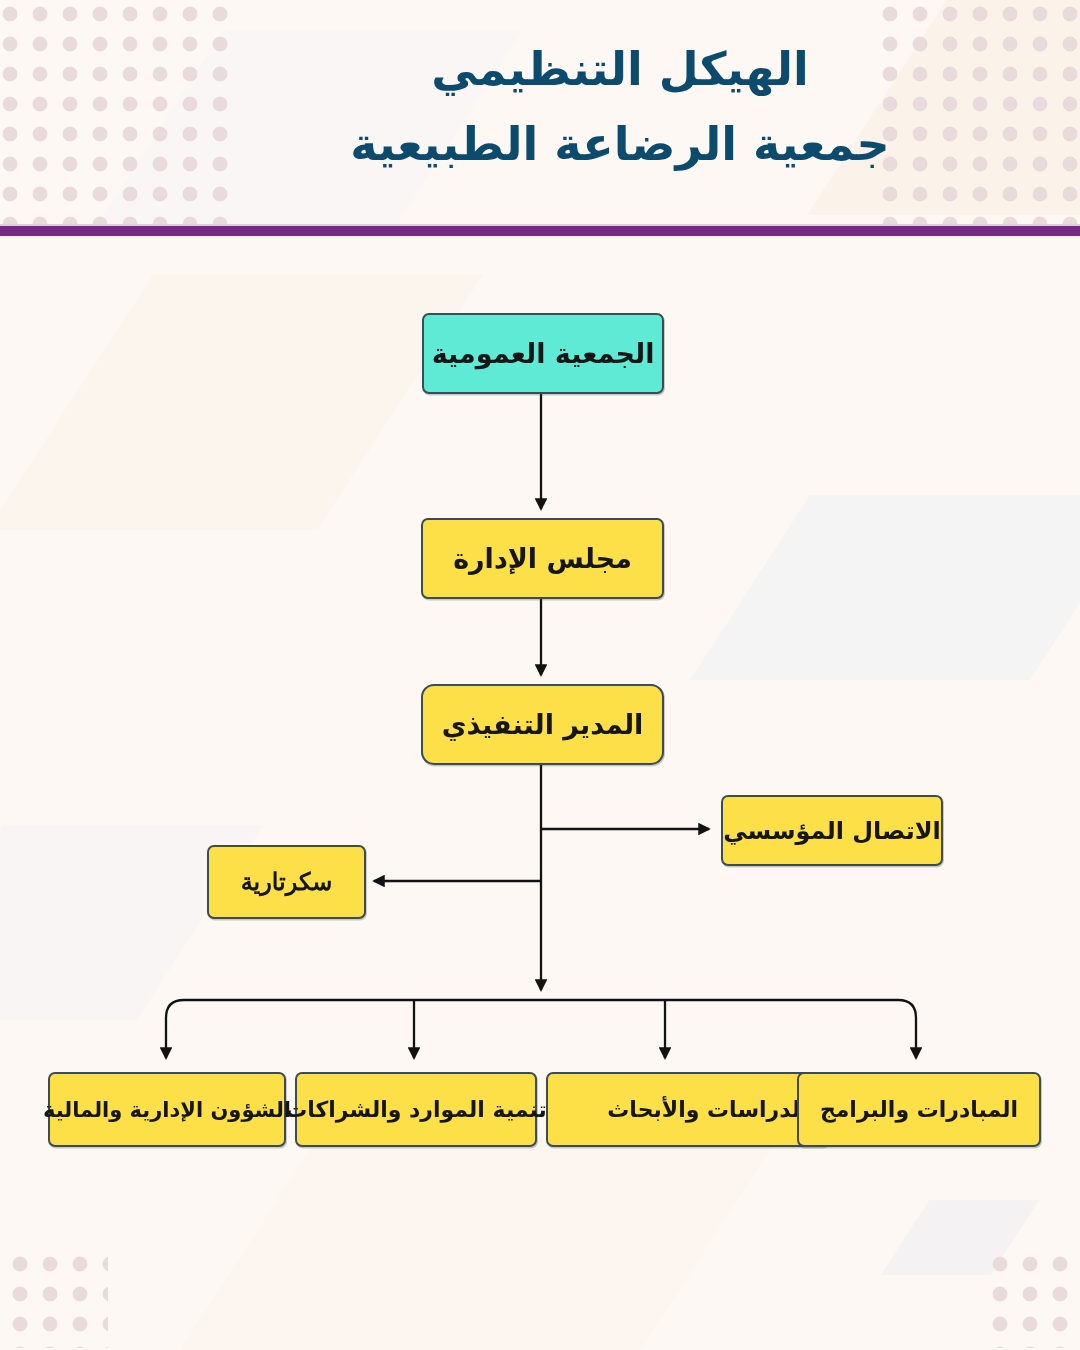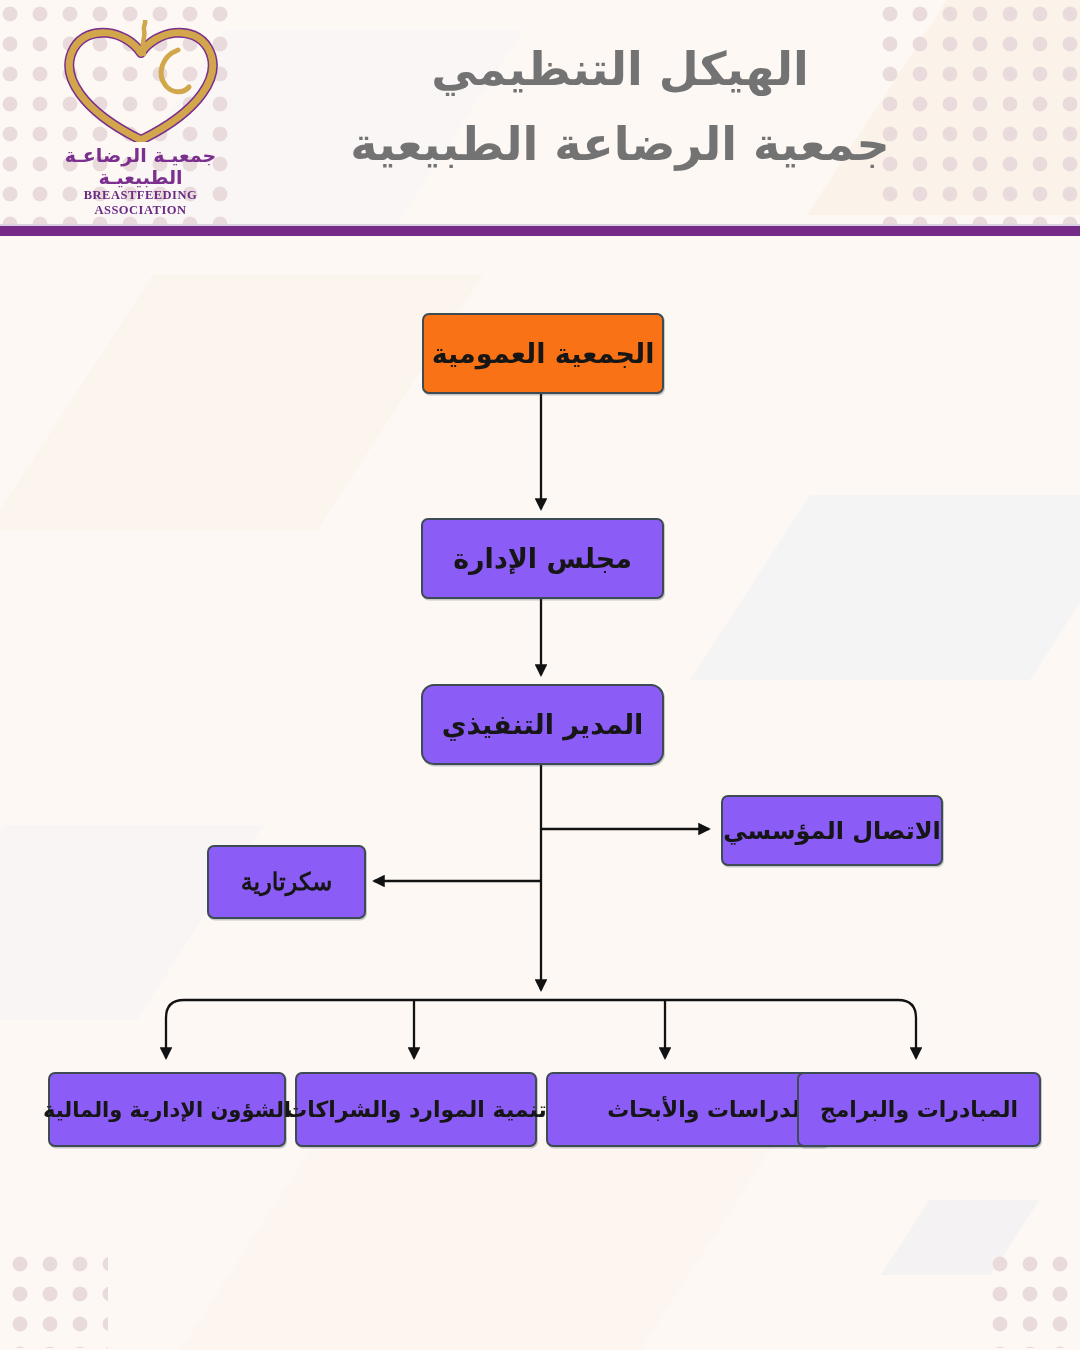--- a/index.html
+++ b/index.html
@@ -30,41 +30,41 @@
 
   
   .logo { position:absolute; left:38px; top:20px; width:205px; height:190px; text-align:center; z-index:3; }
   .logo svg { display:block; margin:0 auto; }
   .logo-ar { color:#7b2f8e; font-weight:bold; font-size:19px; line-height:22px; margin-top:2px; }
   .logo-en { color:#6b2a85; font-weight:bold; font-size:12.5px; letter-spacing:.5px;
              font-family:"Liberation Serif", serif; }
 
   .title {
     position:absolute; left:245px; top:32px; width:750px; z-index:3;
-    text-align:center; color:#737373; font-weight:bold;
+    text-align:center; color:#0c4a6e; font-weight:bold;
   }
   .title .t1 { font-size:46px; line-height:74px; }
   .title .t2 { font-size:46px; line-height:76px; }
 
   .divider {
     position:absolute; left:0; top:224px; width:1080px; height:10px;
     background:#752b87; border-top:2px solid #d9d2de; z-index:3;
   }
 
   
   .connectors { position:absolute; left:0; top:0; z-index:2; }
 
   .node {
     position:absolute; z-index:3;
-    background:#8b5cf6; border:2px solid #3d4b52; border-radius:7px;
+    background:#fde047; border:2px solid #3d4b52; border-radius:7px;
     box-shadow:1px 1.5px 0 rgba(61,75,82,.28);
     display:flex; align-items:center; justify-content:center;
     color:#161616; font-weight:bold; white-space:nowrap;
   }
-  .gold { background:#f97316; }
+  .gold { background:#5eead4; }
   .n-a  { left:422px; top:313px; width:238px; height:77px; font-size:27px; }
   .n-b  { left:421px; top:518px; width:239px; height:77px; font-size:27px; }
   .n-c  { left:421px; top:684px; width:239px; height:77px; font-size:27px;border-radius:13px; }
   .n-d  { left:721px; top:795px; width:218px; height:67px; font-size:24px; }
   .n-e  { left:207px; top:845px; width:155px; height:70px; font-size:24px;font-family:Liberation Serif, serif; }
   .n-f1 { left:48px;  top:1072px; width:234px; height:71px; font-size:21px; }
   .n-f2 { left:295px; top:1072px; width:238px; height:71px; font-size:22px; }
   .n-f3 { left:546px; top:1072px; width:239px; height:71px; font-size:22px;padding-left:40px; }
   .n-f4 { left:797px; top:1072px; width:240px; height:71px; font-size:22px; }
 </style>
@@ -78,34 +78,20 @@
   <div class="band b3"></div>
   <div class="band b4"></div>
   <div class="band b5"></div>
   <div class="band b6"></div>
   <div class="band b7"></div>
   <div class="dots dots-tl"></div>
   <div class="dots dots-tr"></div>
   <div class="dots dots-bl"></div>
   <div class="dots dots-br"></div>
 
-  <div class="logo">
-    <svg width="170" height="122" viewBox="0 0 170 122">
-
-      <path d="M85,33 C70,10 32,4 18,28 C2,56 28,92 85,120 C142,92 168,56 152,28 C138,4 100,10 85,33" fill="none" stroke="#7b2f8e" stroke-width="10" stroke-linecap="round"></path>
-
-      <path d="M85,33 C70,10 32,4 18,28 C2,56 28,92 85,120 C142,92 168,56 152,28 C138,4 100,10 85,33" fill="none" stroke="#d2a74b" stroke-width="7" stroke-linecap="round"></path>
-
-      <path d="M122,30 C106,36 100,54 110,66 C116,73 127,74 133,67" fill="none" stroke="#d2a74b" stroke-width="5" stroke-linecap="round"></path>
-
-      <path d="M88,34 C84,24 90,18 88,10 C87,6 90,4 89,0" fill="none" stroke="#d2a74b" stroke-width="4.5" stroke-linecap="round"></path>
-    </svg>
-    <div class="logo-ar" dir="rtl">جمعيـة الرضاعـة الطبيعيـة</div>
-    <div class="logo-en">BREASTFEEDING ASSOCIATION</div>
-  </div>
 
   <div class="title" dir="rtl">
     <div class="t1">الهيكل التنظيمي</div>
     <div class="t2">جمعية الرضاعة الطبيعية</div>
   </div>
 
   <div class="divider"></div>
 
   <svg class="connectors" width="1080" height="1350" viewBox="0 0 1080 1350">
     <defs>

